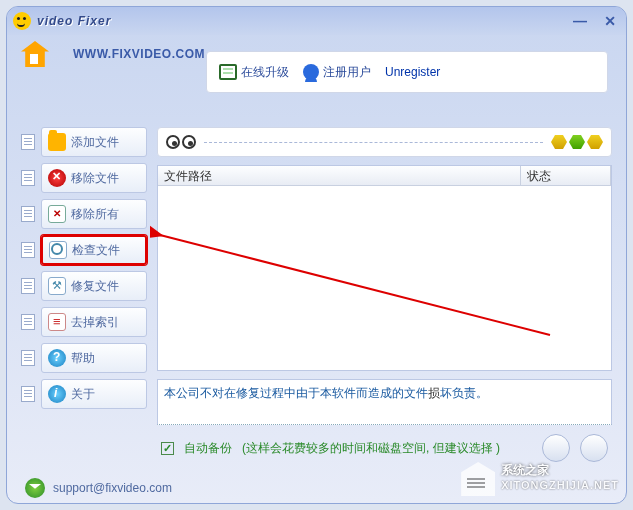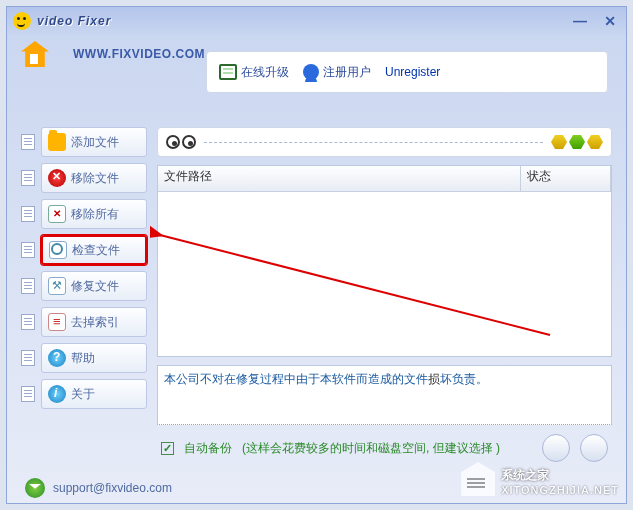--- a/index.html
+++ b/index.html
@@ -1,17 +1,17 @@
 <!DOCTYPE html>
 <html><head>
 <meta charset="utf-8">
 <style>
   *{box-sizing:border-box;margin:0;padding:0;font-family:"Microsoft YaHei",SimSun,Arial,sans-serif;font-size:12px}
   body{background:#dde4f0;width:633px;height:510px;overflow:hidden;position:relative}
-  .window{position:absolute;inset:6px;background:linear-gradient(#c9d6f0,#e8ecf8);border:1px solid #8fa6d8;border-radius:0;display:flex;flex-direction:column;overflow:hidden}
+  .window{position:absolute;inset:6px;background:linear-gradient(#c9d6f0,#e8ecf8);border:1px solid #8fa6d8;border-radius:12px;display:flex;flex-direction:column;overflow:hidden}
   .titlebar{height:28px;background:linear-gradient(#b3c5ec,#c9d6f0);display:flex;align-items:center;padding:0 6px;position:relative}
   .titlebar .smiley{width:18px;height:18px;border-radius:50%;background:#ffcc00;position:relative;margin-right:6px}
   .titlebar .smiley:before{content:"";position:absolute;width:3px;height:3px;background:#222;border-radius:50%;top:5px;left:4px;box-shadow:6px 0 0 #222}
   .titlebar .smiley:after{content:"";position:absolute;width:8px;height:4px;border-bottom:2px solid #222;border-radius:0 0 8px 8px;top:9px;left:4px}
   .title-text{font-style:italic;font-weight:bold;color:#334a8a;letter-spacing:1px;text-shadow:1px 1px #fff}
   .win-controls{margin-left:auto;display:flex;gap:10px}
   .win-btn{width:20px;height:16px;display:flex;align-items:center;justify-content:center;color:#3a5aa8;font-size:14px;font-weight:bold;cursor:pointer}
   .header-row{display:flex;align-items:center;padding:6px 14px 4px;gap:24px}
   .home-ico{width:28px;height:26px;background:#ffa500;clip-path:polygon(50% 0,100% 40%,85% 40%,85% 100%,15% 100%,15% 40%,0 40%);position:relative}
   .home-ico:after{content:"";position:absolute;bottom:3px;left:9px;width:8px;height:10px;background:#fff}
@@ -50,37 +50,37 @@
   .main{flex:1;display:flex;flex-direction:column;gap:8px;padding-top:52px}
   .eyes-bar{height:30px;background:#fff;border:1px solid #d0d7e8;border-radius:4px;display:flex;align-items:center;padding:0 8px;gap:8px}
   .eyes{display:flex;gap:2px}
   .eye{width:14px;height:14px;border:2px solid #333;border-radius:50%;position:relative}
   .eye:after{content:"";position:absolute;width:5px;height:5px;background:#333;border-radius:50%;bottom:1px;left:4px}
   .dashed{flex:1;height:0;border-top:1px dashed #aab8d8}
   .hexes{display:flex;gap:2px}
   .hex{width:16px;height:14px;background:linear-gradient(#f0d020,#d0a000);clip-path:polygon(25% 0,75% 0,100% 50%,75% 100%,25% 100%,0 50%)}
   .hex.green{background:linear-gradient(#80d020,#40a000)}
   .list-panel{flex:1;background:#fff;border:1px solid #bcc8e4;display:flex;flex-direction:column;min-height:140px}
-  .list-header{height:26px;display:flex;border-bottom:1px solid #c8d0e0;background:linear-gradient(#fdfeff,#e8ecf4)}
+  .list-header{height:20px;display:flex;border-bottom:1px solid #c8d0e0;background:linear-gradient(#fdfeff,#e8ecf4)}
   .lh-col{border-right:1px solid #c8d0e0;padding:2px 6px;color:#333}
   .lh-path{flex:1}
   .lh-stat{width:90px}
-  .msg-panel{height:60px;background:#fff;border:1px solid #bcc8e4;padding:4px 6px;color:#1a5aa0;line-height:1.5;border-bottom:1px dotted #8ab}
+  .msg-panel{height:46px;background:#fff;border:1px solid #bcc8e4;padding:4px 6px;color:#1a5aa0;line-height:1.5;border-bottom:1px dotted #8ab}
   .msg-panel .hot{color:#333}
   .bottom-row{height:30px;display:flex;align-items:center;gap:10px;padding:0 4px}
   .chk{width:13px;height:13px;border:1px solid #4a8a4a;display:flex;align-items:center;justify-content:center}
   .chk:after{content:"✓";color:#2a8a2a;font-size:11px;font-weight:bold;line-height:1}
   .chk-label{color:#2a8a2a}
   .hint{color:#2a8a2a}
   .round-btn{width:28px;height:28px;border-radius:50%;background:linear-gradient(#fff,#d8e0f0);border:1px solid #aab8d8}
   .bottom-right{margin-left:auto;display:flex;gap:10px}
   .footer{height:30px;display:flex;align-items:center;gap:8px;padding:0 18px;color:#506aa0}
   .mail-ico{width:20px;height:20px;border-radius:50%;background:radial-gradient(#80d040,#2a8a2a);position:relative}
   .mail-ico:after{content:"";position:absolute;top:6px;left:4px;width:12px;height:8px;background:#fff;clip-path:polygon(0 0,100% 0,50% 60%)}
-  .watermark{position:absolute;right:14px;bottom:14px;display:flex;align-items:flex-end;gap:6px;color:#fff;text-shadow:0 0 3px #333;font-size:14px;font-weight:bold;opacity:0.9;z-index:5}
+  .watermark{position:absolute;right:14px;bottom:14px;display:flex;align-items:flex-start;gap:6px;color:#fff;text-shadow:0 0 3px #333;font-size:14px;font-weight:bold;opacity:0.9;z-index:5}
   .wm-logo{width:34px;height:34px;background:#fff;clip-path:polygon(50% 0,100% 30%,100% 100%,0 100%,0 30%);opacity:0.85;position:relative}
   .wm-logo:after{content:"";position:absolute;left:6px;top:14px;width:18px;height:12px;background:repeating-linear-gradient(transparent 0 2px,#888 2px 4px)}
   .wm-sub{font-size:11px;letter-spacing:1px;opacity:0.85;text-shadow:0 0 2px #333}
   .arrow-svg{position:absolute;left:150px;top:225px;z-index:4;pointer-events:none}
 </style>
 </head>
 <body>
 
 <div class="window">
 

